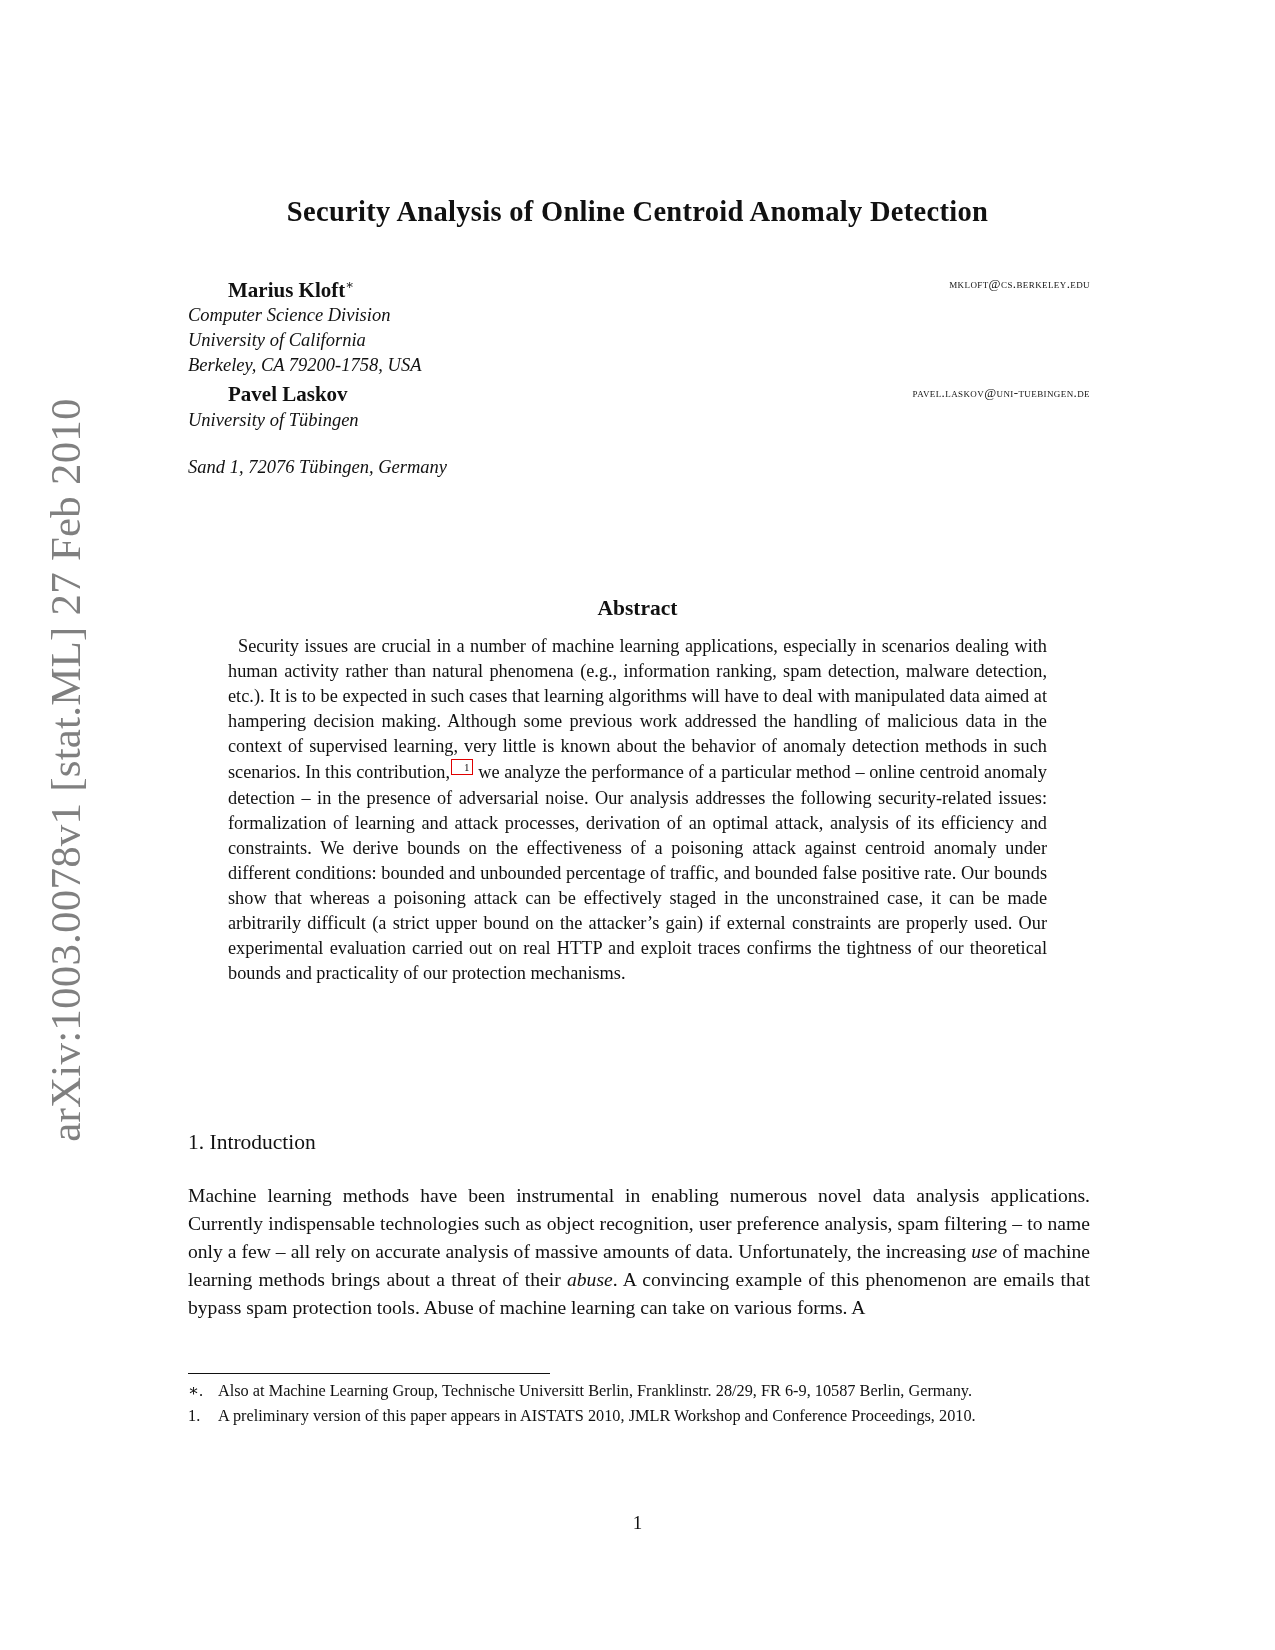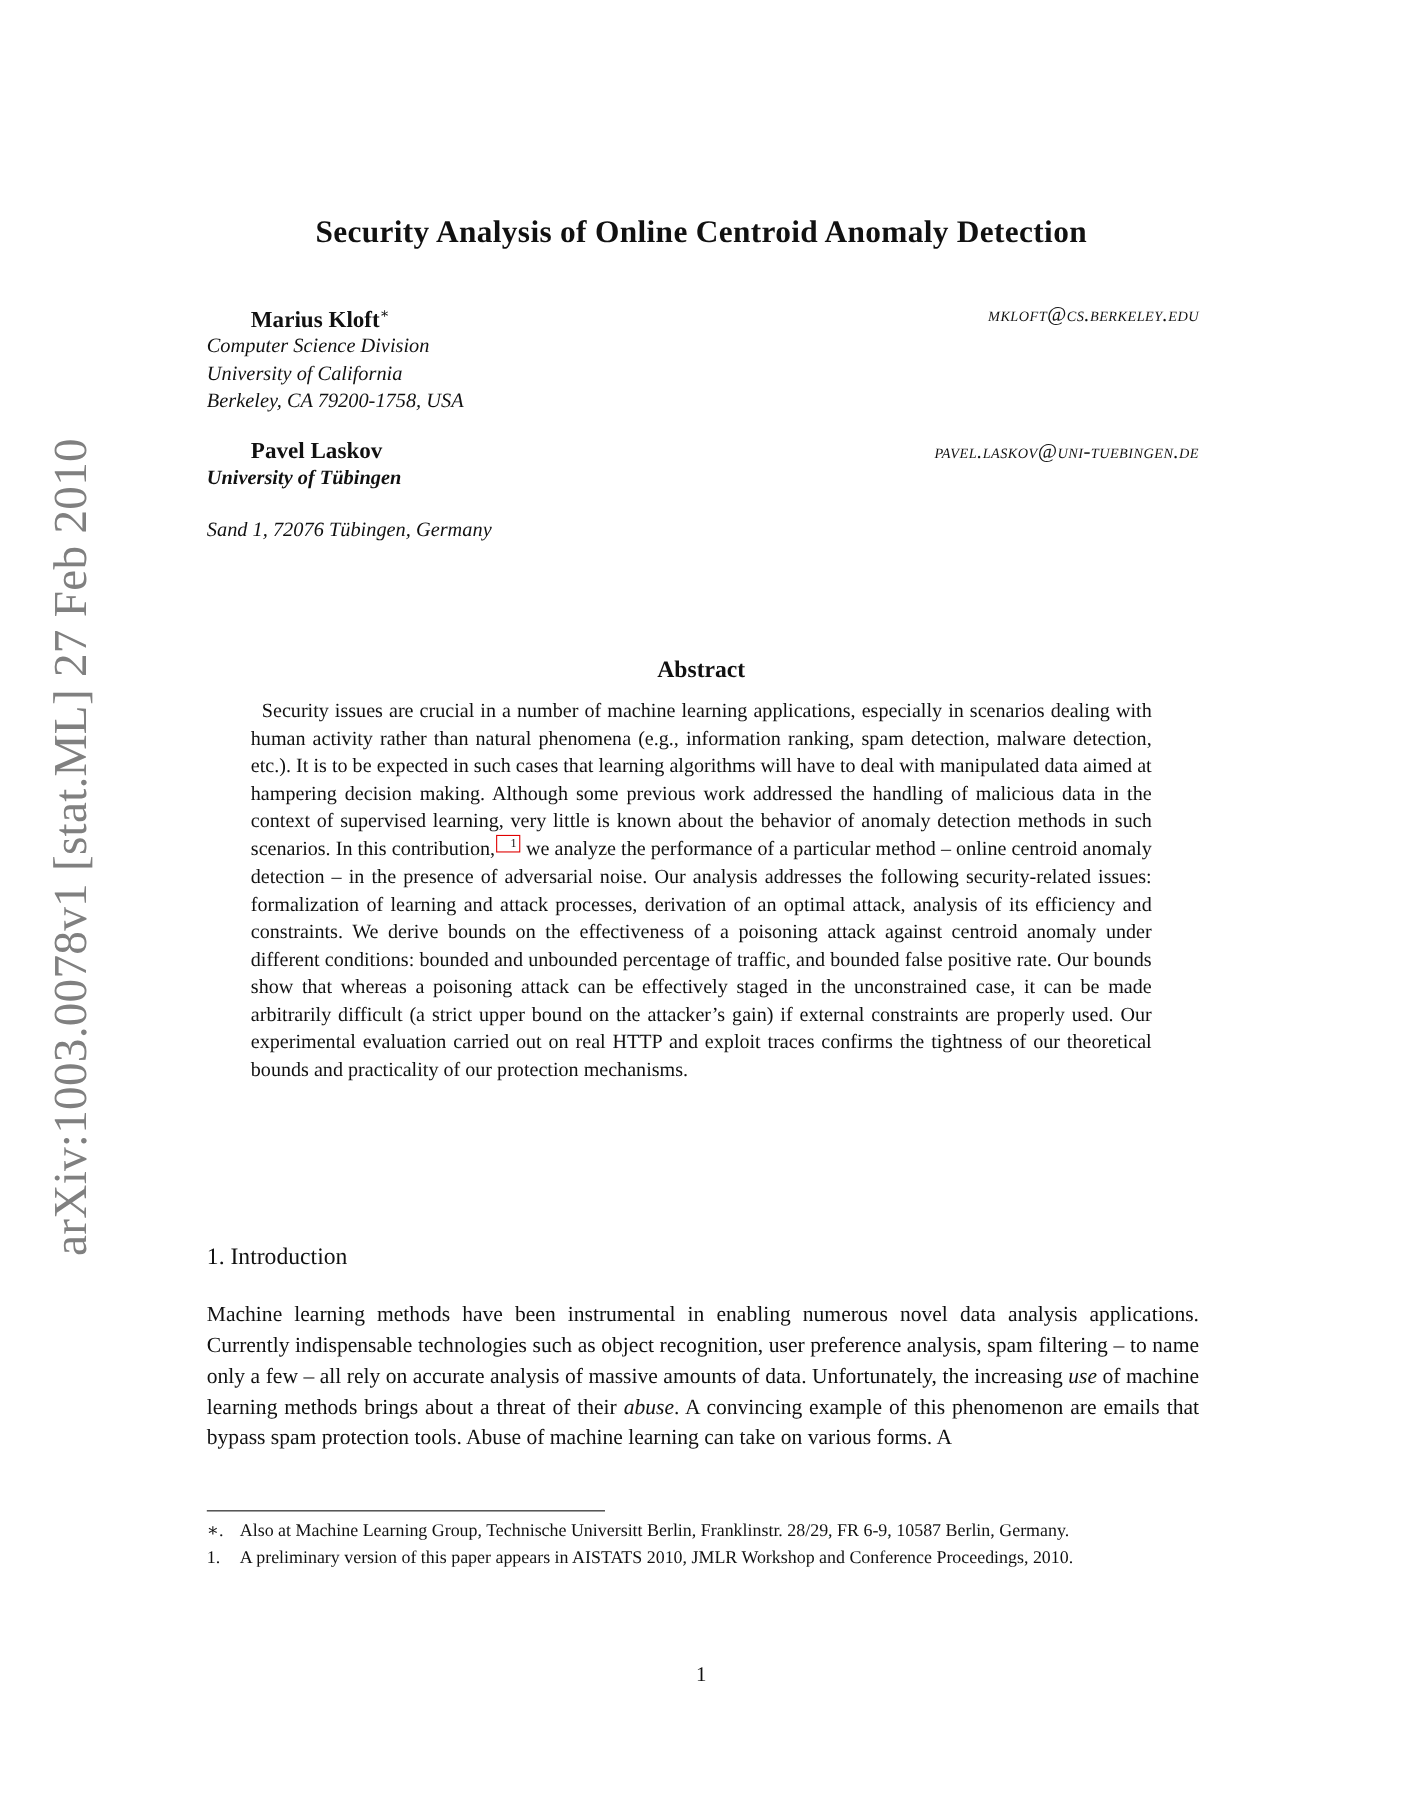--- a/index.html
+++ b/index.html
@@ -17,22 +17,22 @@
     font-family: "Liberation Serif", serif; letter-spacing: 0.2px;
   }
   .title {
     position: absolute; left: 0; width: 1275px; top: 196px; text-align: center;
     font-size: 28.5px; font-weight: bold; letter-spacing: 0.3px;
   }
   .author-block { position: absolute; left: 188px; width: 902px; }
   .author-name { font-weight: bold; font-size: 21px; line-height: 26px; margin-left: 40px; }
   .author-name sup { font-weight: normal; font-size: 13px; }
   .email {
-    position: absolute; right: 0; top: 4px; font-size: 19px;
-    font-variant: small-caps; letter-spacing: 0.4px; text-transform: lowercase; font-style: italic;
+    position: absolute; right: 0; top: 4px; font-size: 13px;
+    font-variant: small-caps; letter-spacing: 0.4px; text-transform: lowercase;
   }
   .affil { font-style: italic; font-size: 18.5px; line-height: 25px; }
   .abstract-heading {
     position: absolute; left: 0; width: 1275px; top: 596px; text-align: center;
     font-size: 21.5px; font-weight: bold;
   }
   .abstract-body {
     position: absolute; left: 228px; width: 819px; top: 634px;
     font-size: 18.3px; line-height: 25.1px; text-align: justify; text-indent: 10px;
   }
@@ -73,26 +73,26 @@
 <div class="author-block" style="top:272px;">
   <div class="author-name">
     <span>Marius Kloft</span><sup>∗</sup>
   </div>
   <a class="email">MKLOFT@CS.BERKELEY.EDU</a>
   <div class="affil">Computer Science Division</div>
   <div class="affil">University of California</div>
   <div class="affil">Berkeley, CA 79200-1758, USA</div>
 </div>
 
-<div class="author-block" style="top:396px;">
+<div class="author-block" style="top:381px;">
   <div class="author-name">
     <span>Pavel Laskov</span>
   </div>
   <a class="email">PAVEL.LASKOV@UNI-TUEBINGEN.DE</a>
-  <div class="affil" style="line-height:27px;font-weight:bold;">University of Tübingen</div>
+  <div class="affil" style="line-height:27px;">University of Tübingen</div>
   <div class="affil" style="line-height:27px;margin-top:20px;">Sand 1, 72076 Tübingen, Germany</div>
 </div>
 
 <div class="abstract-heading">Abstract</div>
 <div class="abstract-body">
   <span>Security issues are crucial in a number of machine learning applications, especially in scenarios dealing with human activity rather than natural phenomena (e.g., information ranking, spam detection, malware detection, etc.). It is to be expected in such cases that learning algorithms will have to deal with manipulated data aimed at hampering decision making. Although some previous work addressed the handling of malicious data in the context of supervised learning, very little is known about the behavior of anomaly detection methods in such scenarios. In this contribution,</span><a class="fnref">1</a><span> we analyze the performance of a particular method – online centroid anomaly detection – in the presence of adversarial noise. Our analysis addresses the following security-related issues: formalization of learning and attack processes, derivation of an optimal attack, analysis of its efficiency and constraints. We derive bounds on the effectiveness of a poisoning attack against centroid anomaly under different conditions: bounded and unbounded percentage of traffic, and bounded false positive rate. Our bounds show that whereas a poisoning attack can be effectively staged in the unconstrained case, it can be made arbitrarily difficult (a strict upper bound on the attacker’s gain) if external constraints are properly used. Our experimental evaluation carried out on real HTTP and exploit traces confirms the tightness of our theoretical bounds and practicality of our protection mechanisms.</span>
 </div>
 
 <div class="section-heading">1. Introduction</div>
 <div class="intro-body">

